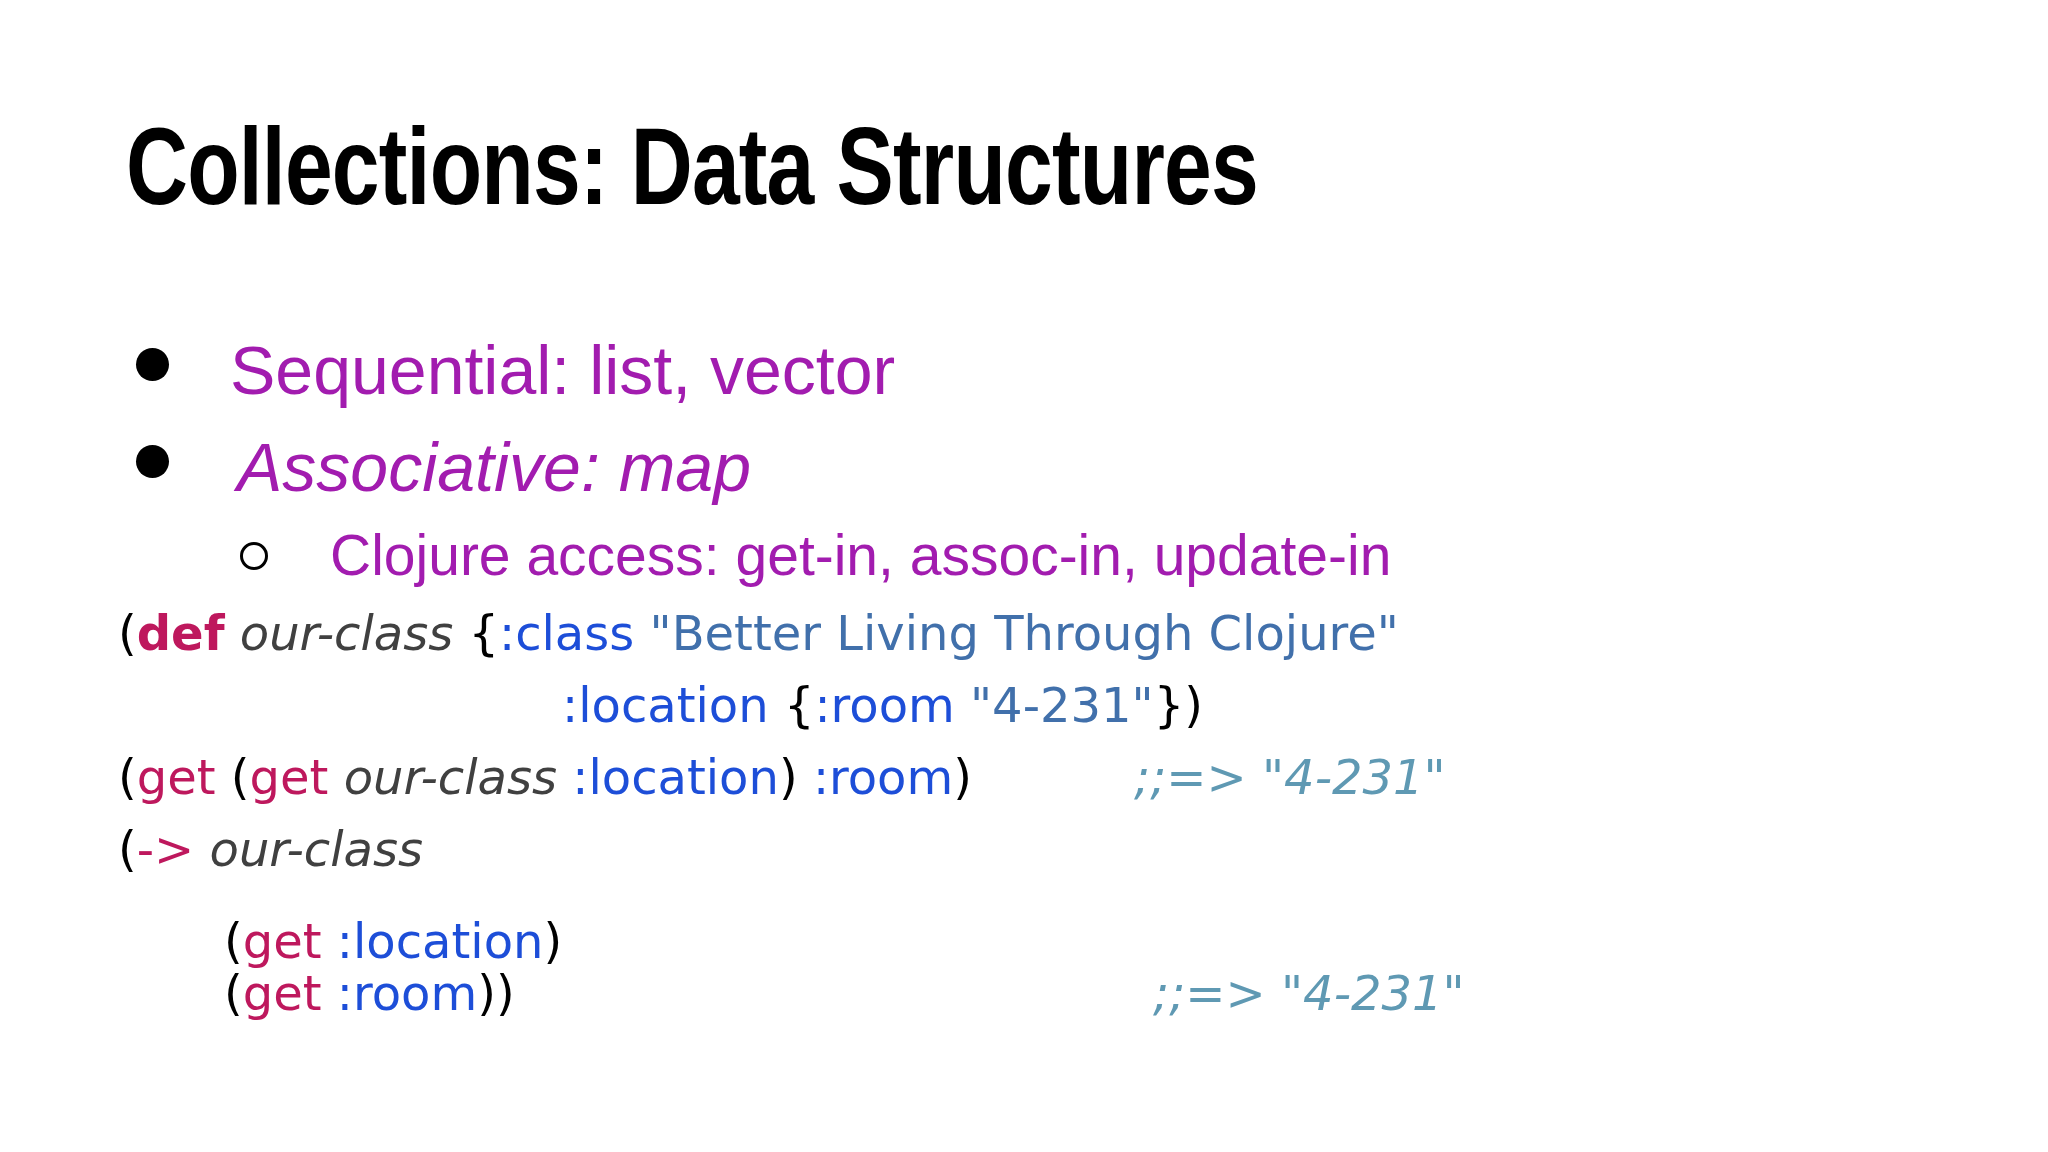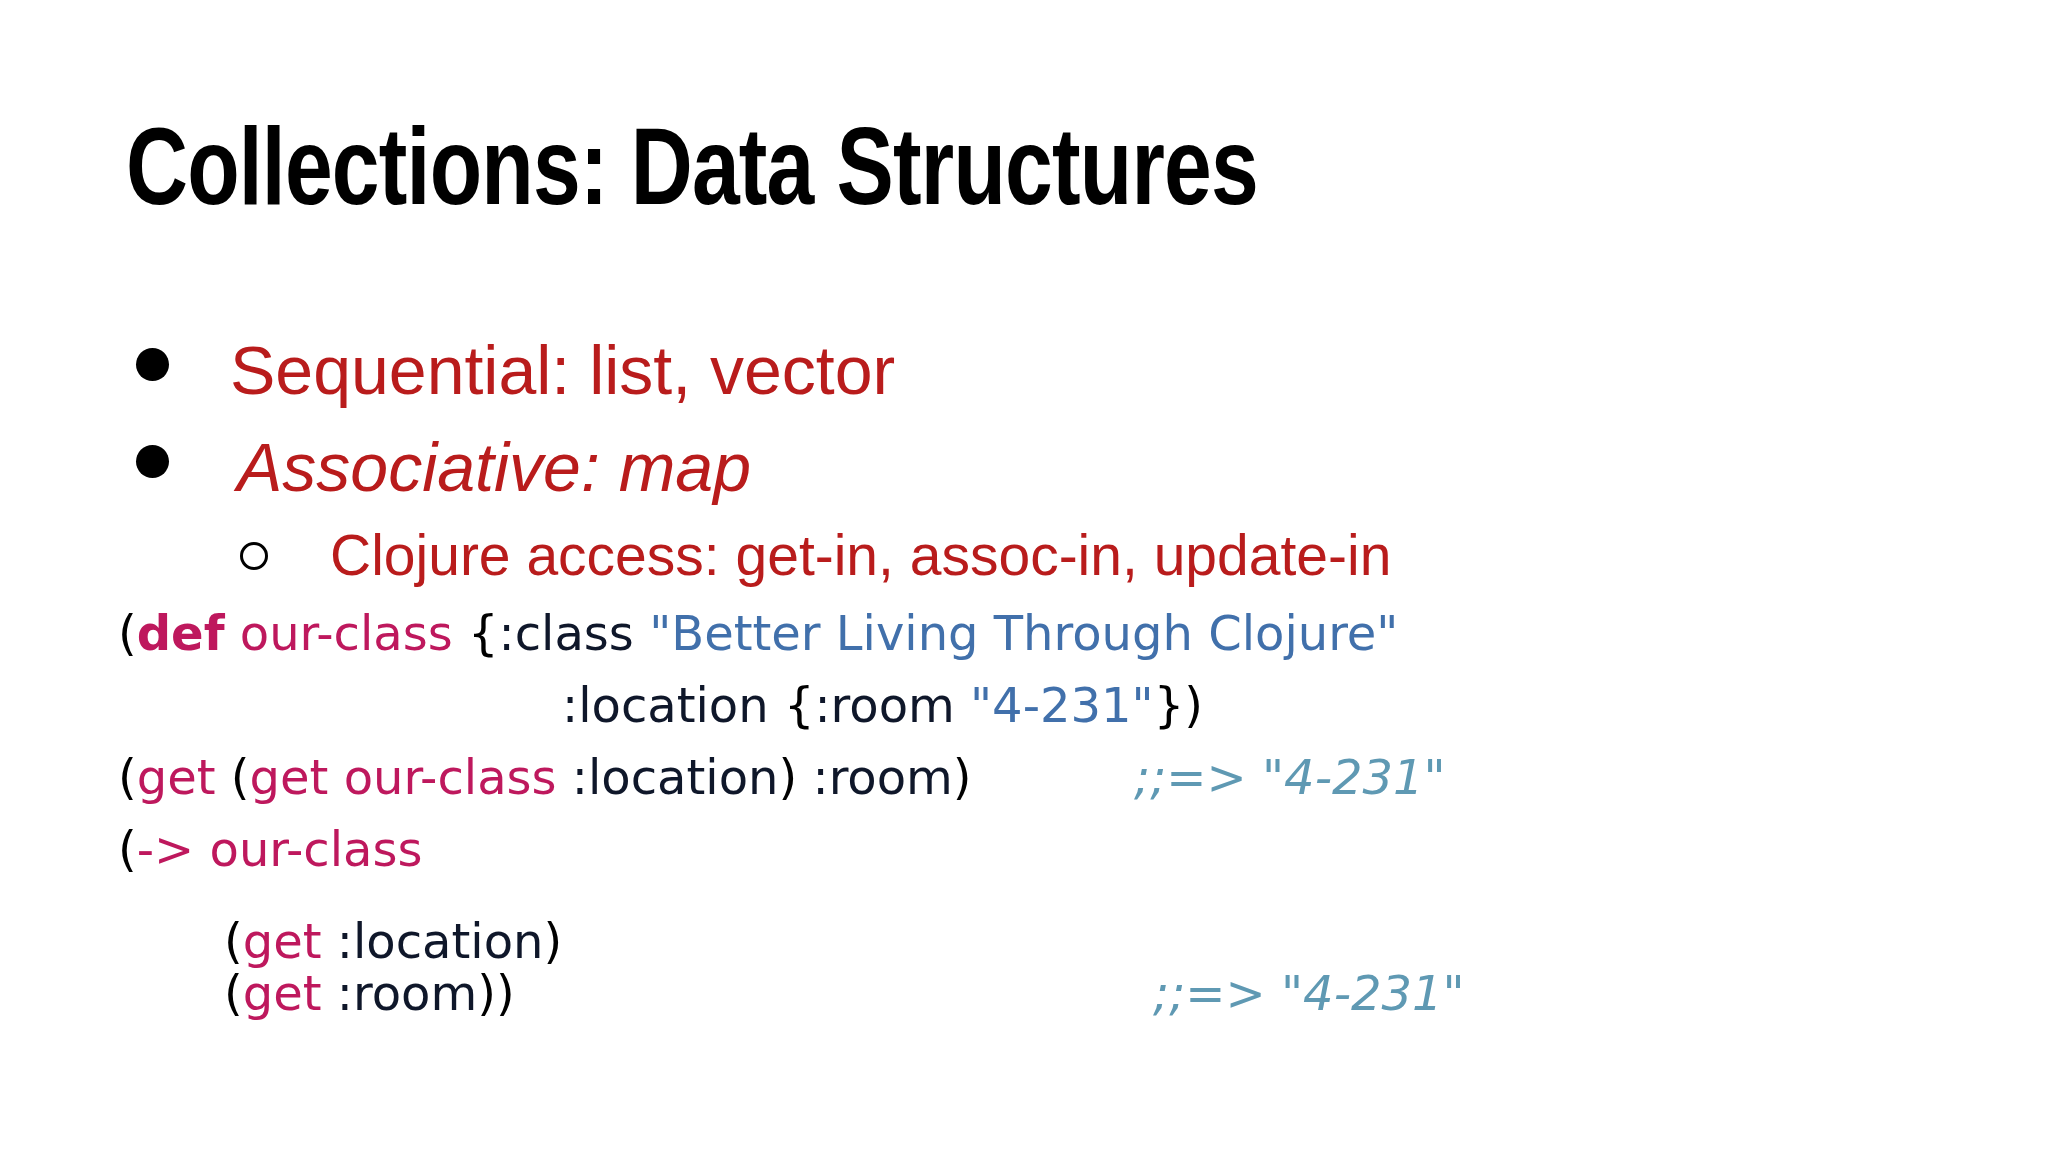--- a/index.html
+++ b/index.html
@@ -17,21 +17,21 @@
   #title{
     left:126px;top:111px;
     font-size:110px;font-weight:bold;
     letter-spacing:-1px;
     transform:scaleX(0.78);
     transform-origin:0 0;
     color:#000000;
   }
 
   
-  .bullet-text{font-size:68px;color:#b91c1c;}
+  .bullet-text{font-size:68px;color:#a21caf;}
   #bullet1-text{left:230px;top:336px;}
   #bullet2-text{left:237px;top:433px;font-style:italic;}
   #subbullet-text{left:330px;top:527px;font-size:57px;}
 
   .dot{
     position:absolute;width:33px;height:33px;border-radius:50%;
     background:#000000;
   }
   #bullet1-dot{left:136px;top:348px;}
   #bullet2-dot{left:136px;top:445px;}
@@ -51,22 +51,22 @@
   #code-l1{left:118px;top:609px;}
   #code-l2{left:562px;top:681px;}
   #code-l3{left:118px;top:753px;}
   #code-l4{left:118px;top:825px;}
   #code-l5{left:224px;top:917px;}
   #code-l6{left:224px;top:969px;}
 
   .tk-p  {color:#000000;}
   .tk-sf {color:#be185d;}          
   .tk-sf.b{font-weight:bold;}      
-  .tk-var{color:#be185d;}          
-  .tk-key{color:#0f172a;}          
+  .tk-var{color:#404040;font-style:italic;}          
+  .tk-key{color:#1d4ed8;}          
   .tk-str{color:#4170ab;}          
   .tk-com{
     color:#5f99b3;font-style:italic;
     position:absolute;top:0;
   }
   #code-l3 .tk-com{left:1016px;}
   #code-l6 .tk-com{left:929px;}
 </style>
 </head>
 <body>

